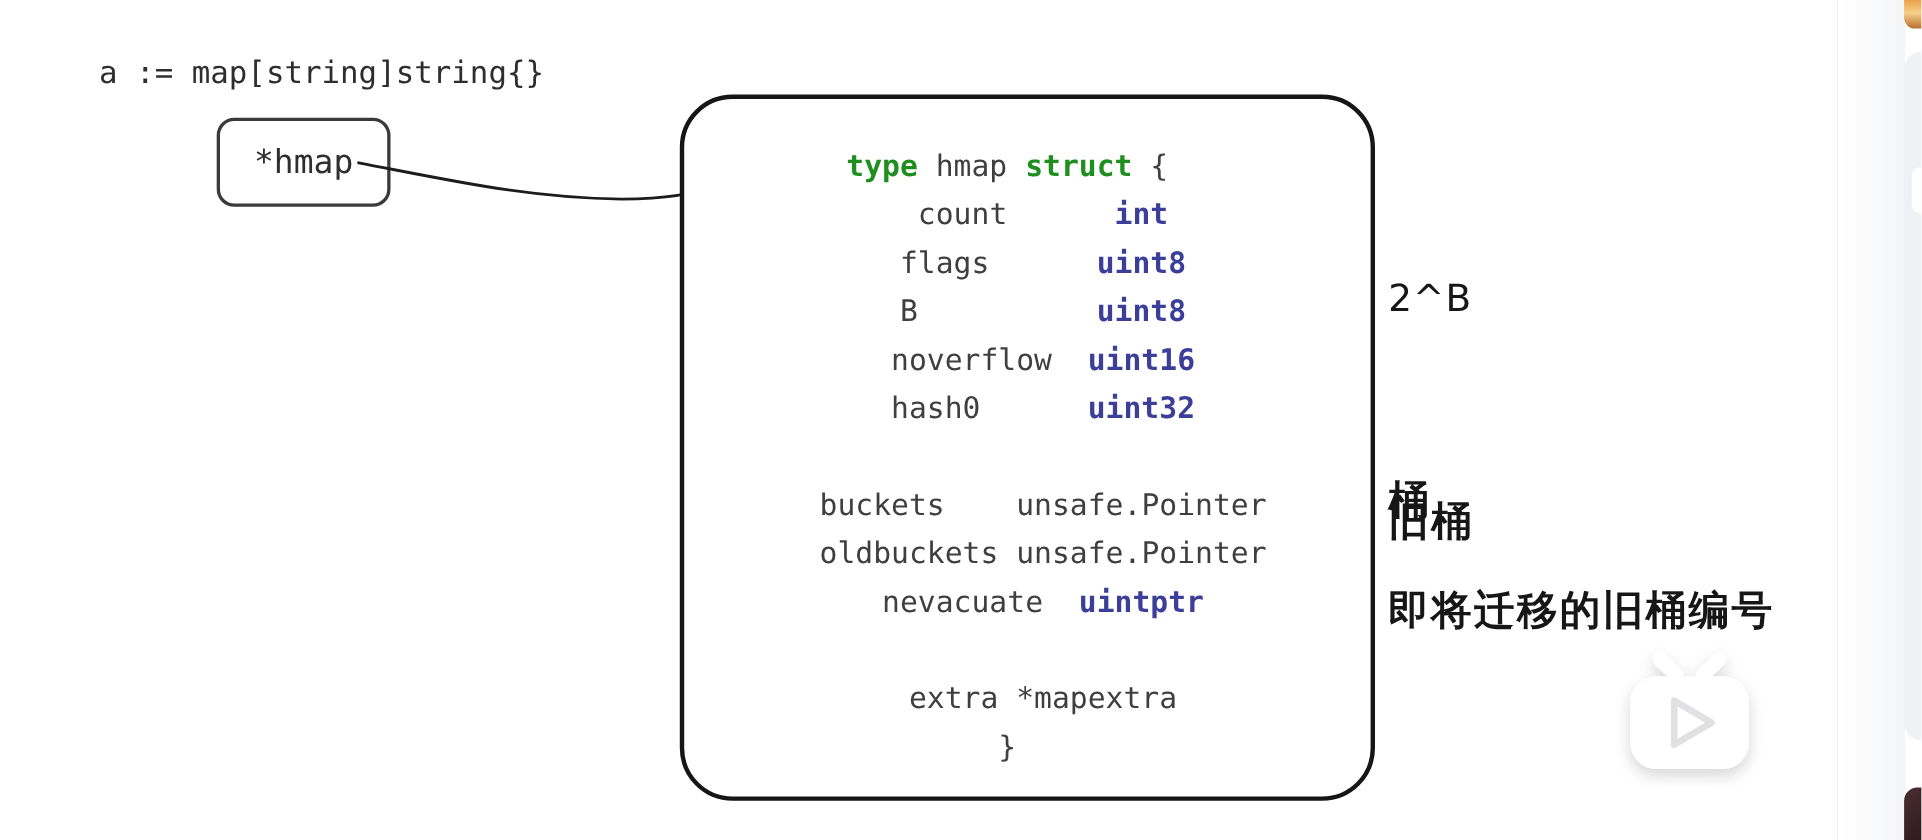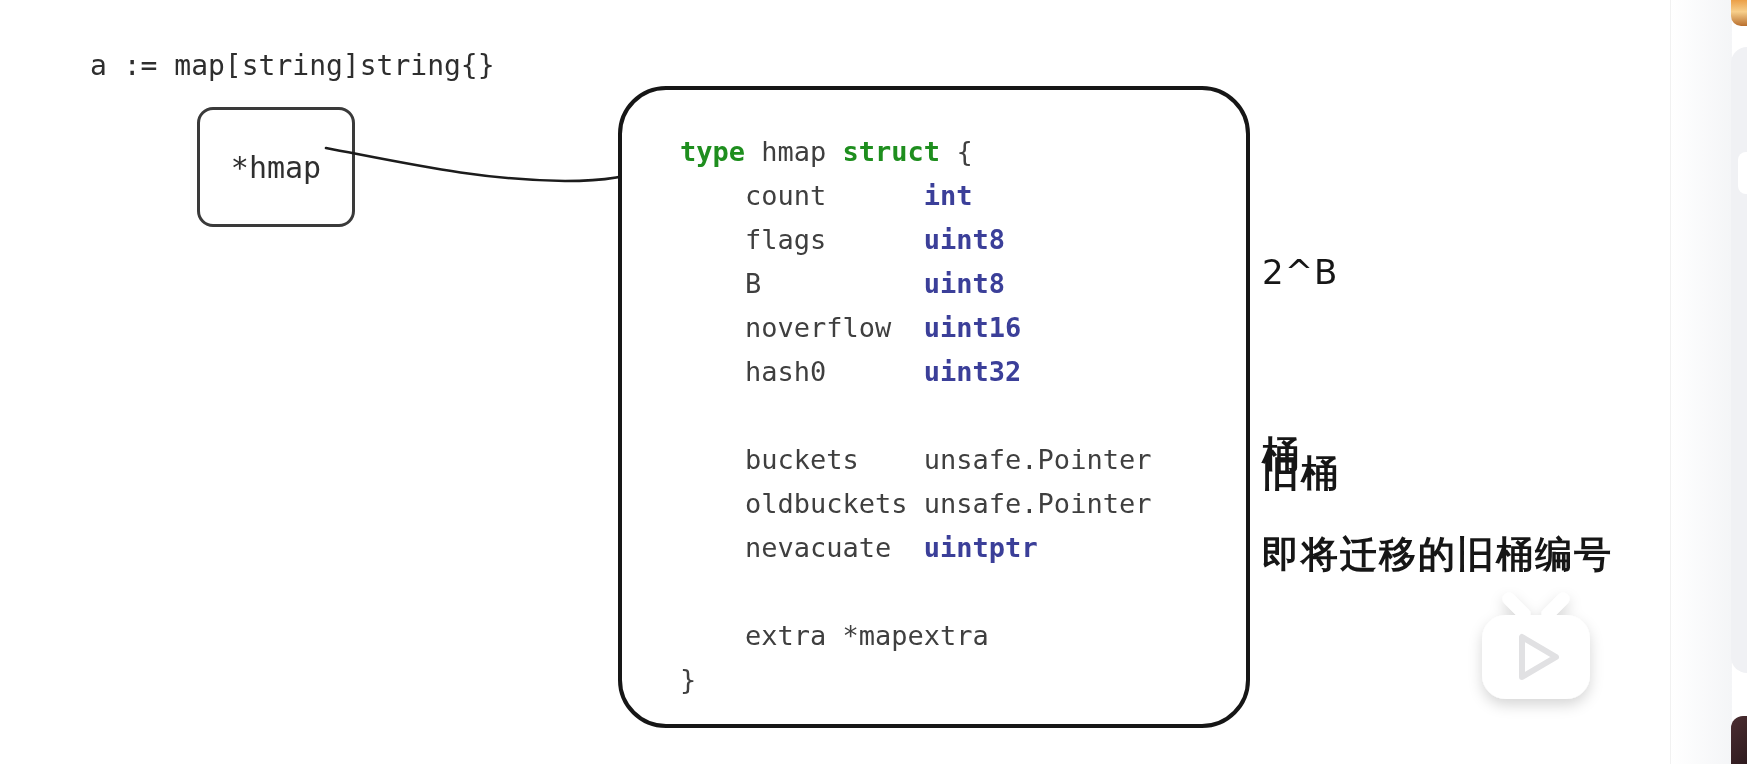--- a/index.html
+++ b/index.html
@@ -8,42 +8,42 @@
     background:#ffffff;font-family:"DejaVu Sans",sans-serif;
   }
   
   #decl{
     position:absolute;left:90px;top:33px;
     font-family:"DejaVu Sans Mono","Liberation Mono",monospace;
     font-size:28px;color:#2e2e2e;letter-spacing:0px;white-space:pre;margin-top:16px;
   }
   
   #ptr-box{
-    position:absolute;left:197px;top:107px;width:158px;height:120px;
+    position:absolute;left:197px;top:107px;width:158px;height:81px;
     box-sizing:border-box;border:3px solid #3a3a3a;border-radius:16px;
     display:flex;align-items:center;justify-content:center;background:#fff;
   }
   #ptr-box .lbl{
     font-family:"DejaVu Sans Mono","Liberation Mono",monospace;
     font-size:30px;color:#2f2f2f;
   }
   
   #arrow-svg{position:absolute;left:0;top:0;pointer-events:none;}
   
   #struct-box{
     position:absolute;left:618px;top:86px;width:632px;height:642px;
     box-sizing:border-box;border:4px solid #161616;border-radius:48px;
     background:#ffffff;
   }
   #struct-code{
     position:absolute;left:680px;top:130px;
     font-family:"DejaVu Sans Mono","Liberation Mono",monospace;
     font-size:27px;line-height:44px;color:#3f3f3f;white-space:pre;
   }
-  .code-line{min-height:44px;}
+  .code-line{min-height:44px;text-align:center;}
   .seg-keyword{color:#1e8e1e;font-weight:bold;}
   .seg-type{color:#3b3f99;font-weight:bold;}
   .seg-plain{color:#3f3f3f;}
   
   .ann{
     position:absolute;left:1262px;color:#161616;white-space:nowrap;
     font-family:"DejaVu Sans",sans-serif;letter-spacing:2px;
   }
   #ann-count{top:150px;font-size:37px;font-weight:bold;}
   #ann-b{top:252px;font-size:34px;font-weight:normal;letter-spacing:1px;}

